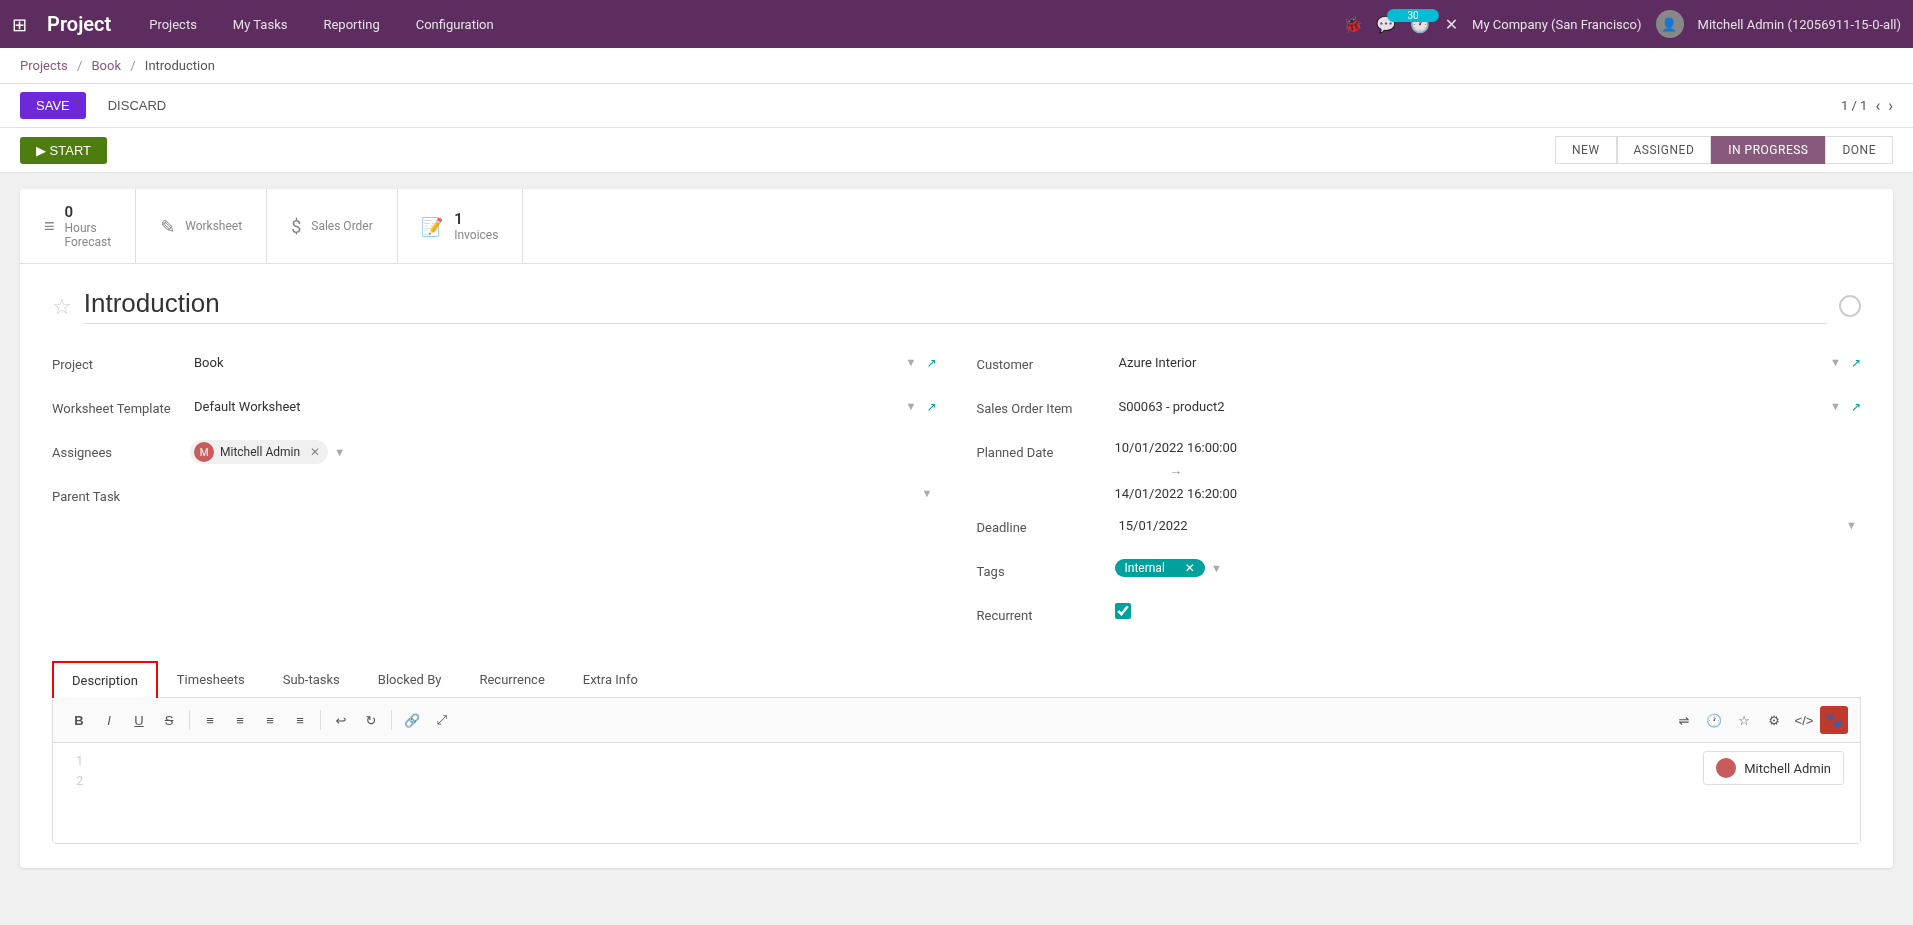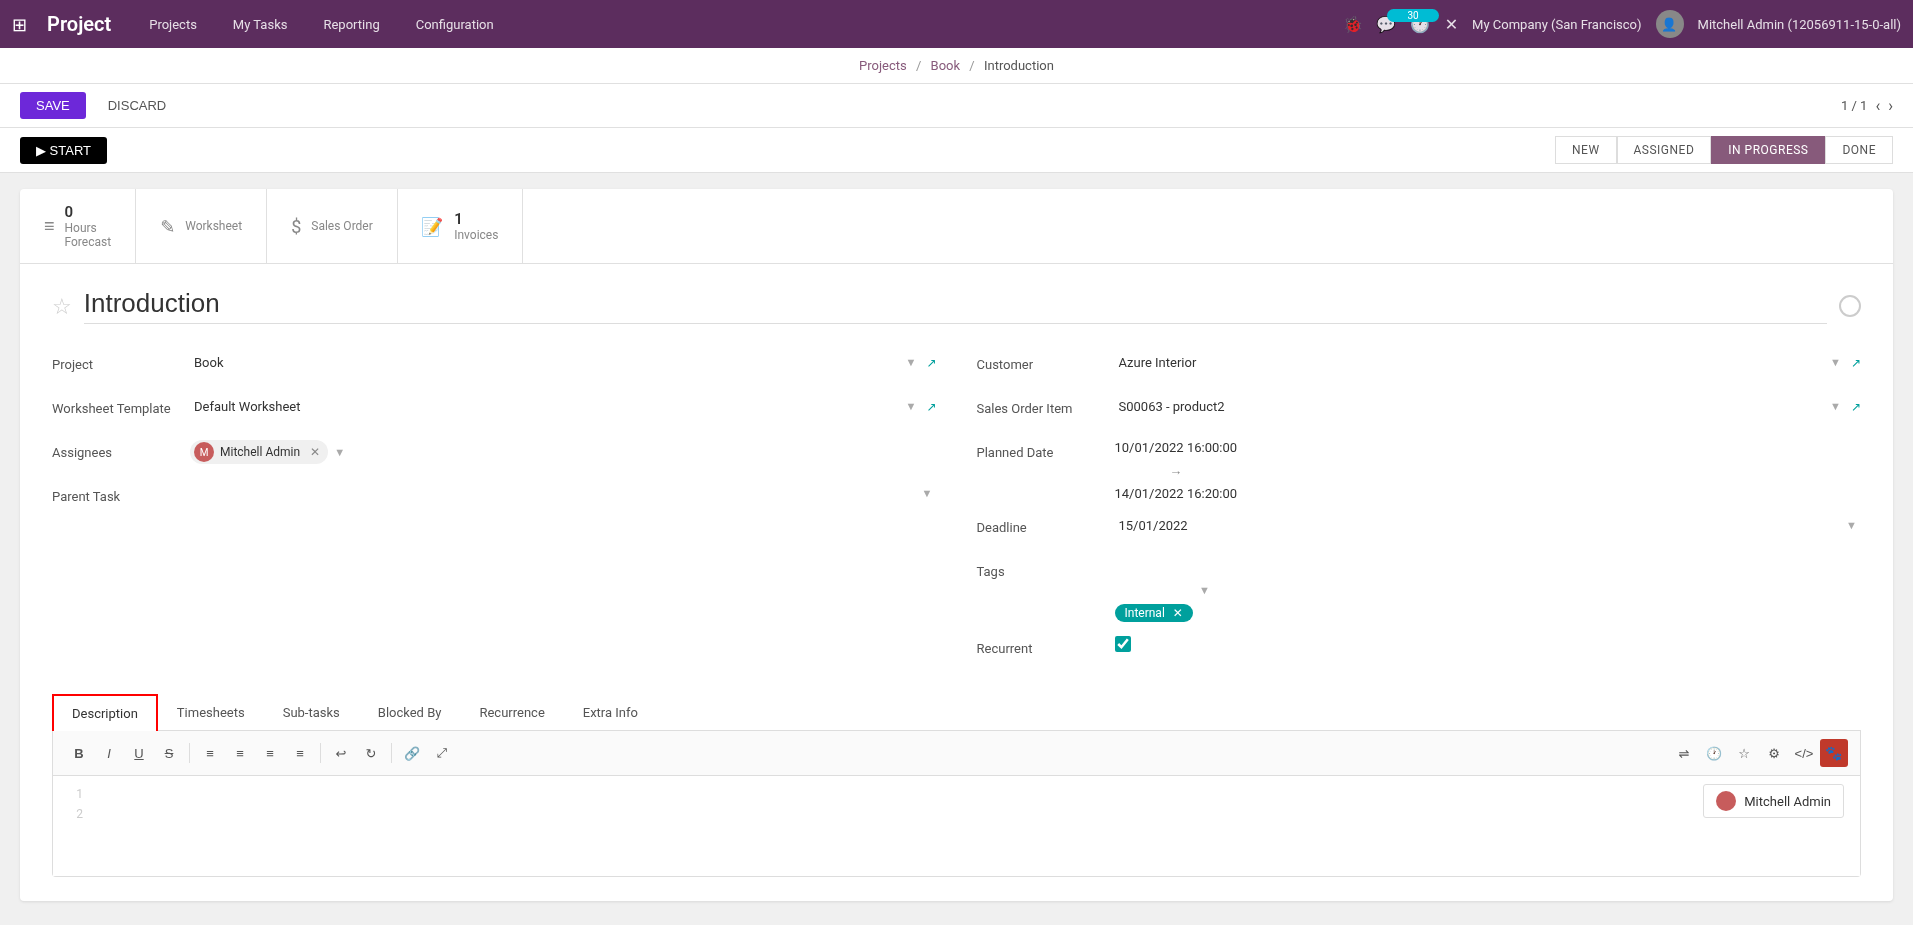--- a/index.html
+++ b/index.html
@@ -25,21 +25,20 @@
     .top-nav .company-name { color: rgba(255,255,255,0.85); font-size: 13px; }
     .top-nav .user-avatar { width: 28px; height: 28px; border-radius: 50%; background: #888; overflow: hidden; display: flex; align-items: center; justify-content: center; }
     .top-nav .user-name { color: rgba(255,255,255,0.85); font-size: 13px; }
 
     
     .breadcrumb-bar {
       background: white;
       padding: 10px 20px;
       font-size: 13px;
       border-bottom: 1px solid #e0e0e0;
-      text-align: center;
     }
     .breadcrumb-bar a { color: #875a7b; text-decoration: none; }
     .breadcrumb-bar span { color: #555; }
     .breadcrumb-bar .sep { margin: 0 6px; color: #999; }
 
     
     .action-bar {
       background: white;
       padding: 8px 20px;
       display: flex;
@@ -73,21 +72,21 @@
     
     .status-bar {
       background: white;
       padding: 8px 20px;
       display: flex;
       align-items: center;
       border-bottom: 1px solid #e0e0e0;
       position: relative;
     }
     .btn-start {
-      background: #000000;
+      background: #4d7c0f;
       color: white;
       border: none;
       padding: 6px 16px;
       border-radius: 3px;
       cursor: pointer;
       font-size: 13px;
     }
     .status-stages {
       margin-left: auto;
       display: flex;
@@ -221,27 +220,26 @@
       border-radius: 12px;
       padding: 2px 8px 2px 4px;
       font-size: 12px;
     }
     .assignee-avatar { width: 20px; height: 20px; border-radius: 50%; background: #c75c5c; display: flex; align-items: center; justify-content: center; font-size: 10px; color: white; }
     .assignee-x { cursor: pointer; color: #888; margin-left: 4px; }
 
     .tag-badge {
       display: inline-flex;
       align-items: center;
-      gap: 8px;
+      gap: 20px;
       background: #00a09d;
       color: white;
       border-radius: 12px;
       padding: 2px 10px;
       font-size: 12px;
-      margin-top: 45px;
     }
     .tag-badge .tag-x { cursor: pointer; }
 
     .date-range {
       display: flex;
       align-items: center;
       gap: 8px;
       font-size: 13px;
       color: #333;
       flex-direction: column;

